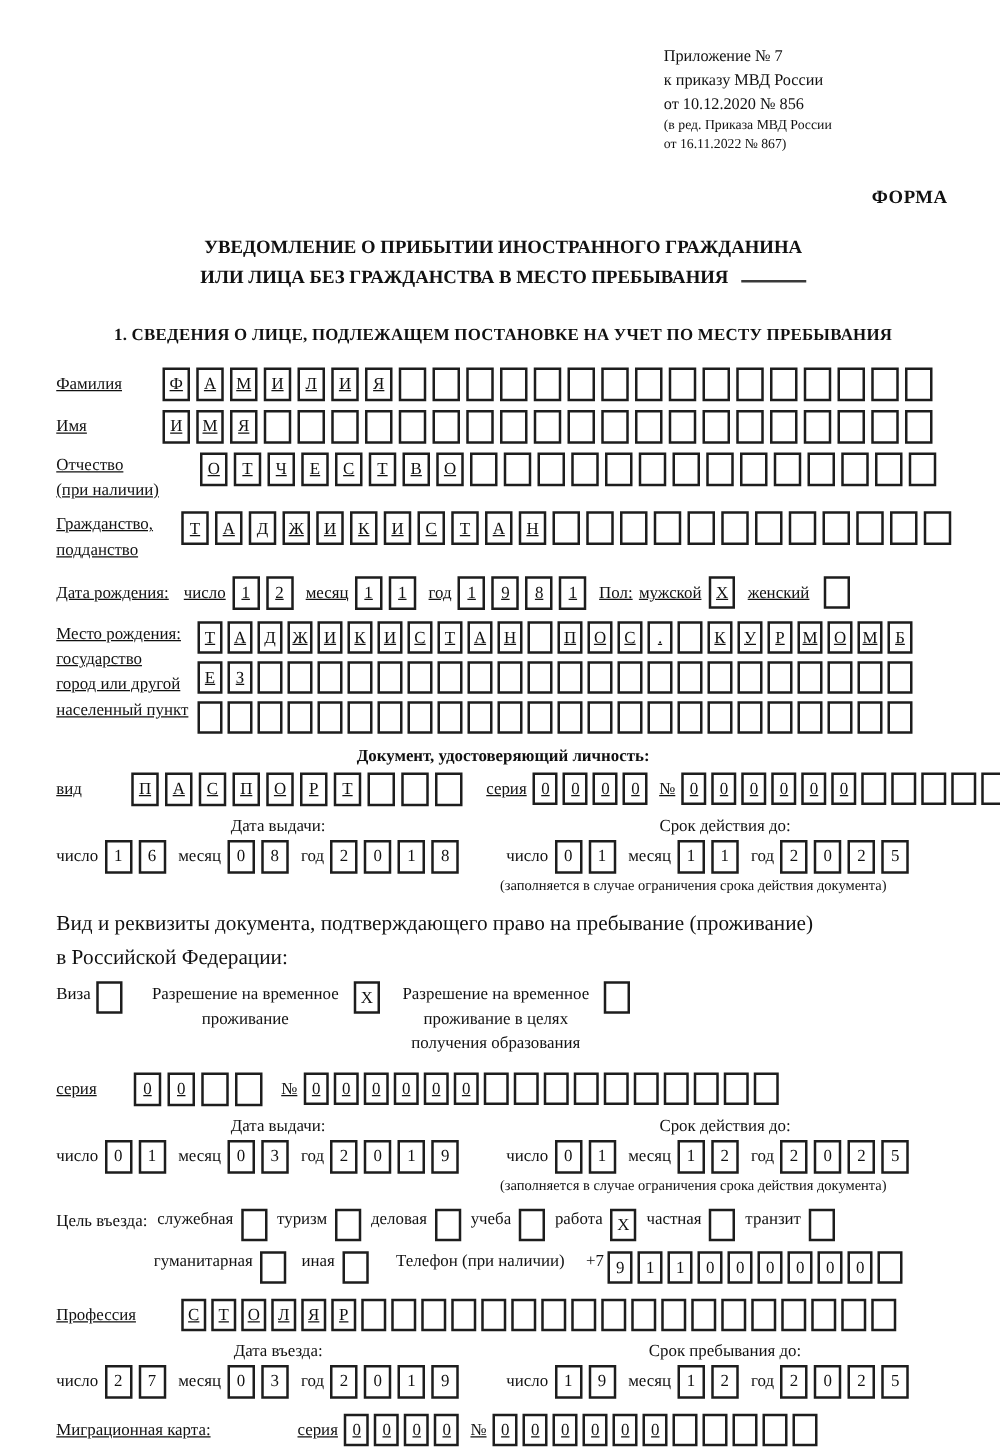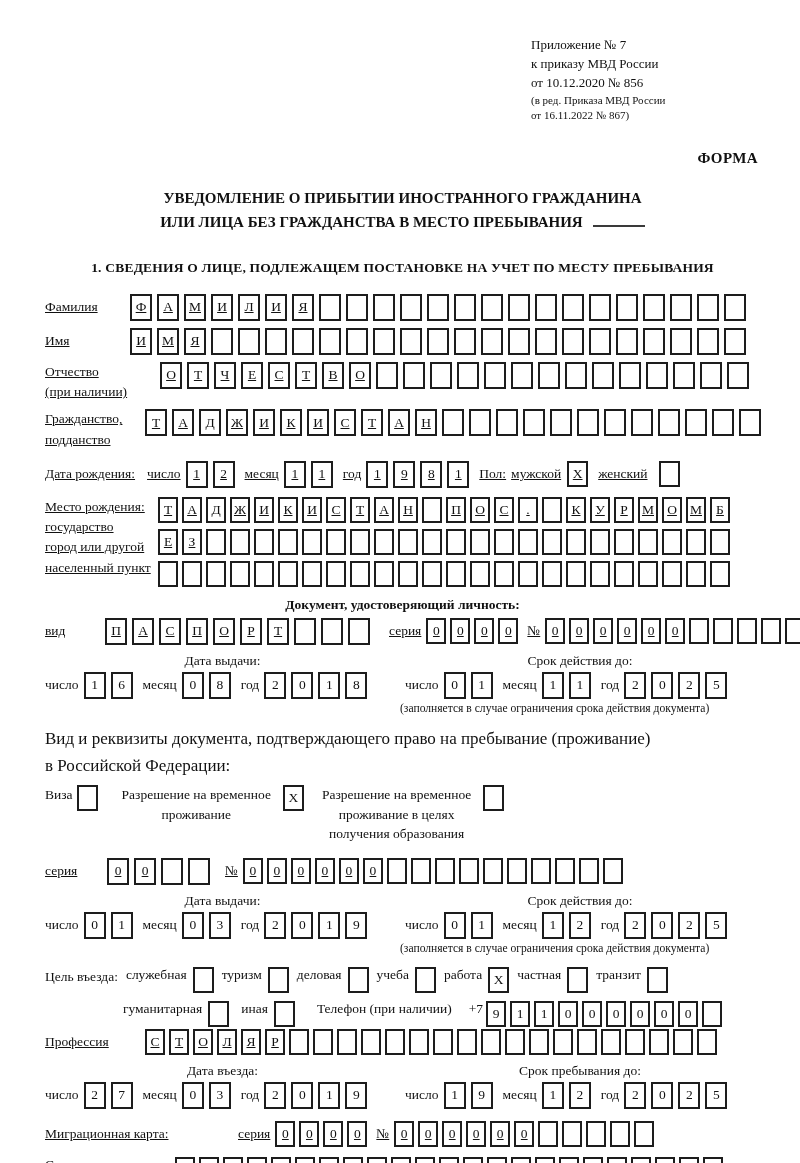--- a/index.html
+++ b/index.html
@@ -549,21 +549,21 @@
         <span class="cell">0</span>
         <span class="cell">0</span>
         <span class="cell">0</span>
         <span class="cell">0</span>
         <span class="cell">0</span>
         <span class="cell">0</span>
         <span class="cell"></span>
       </span>
   </div>
 
-  <div class="frow" style="margin-top:2px">
+  <div class="frow" style="margin-top:12px">
     <div class="flabel w100">Профессия</div>
     <div class="cells sm">
         <span class="cell">С</span>
         <span class="cell">Т</span>
         <span class="cell">О</span>
         <span class="cell">Л</span>
         <span class="cell">Я</span>
         <span class="cell">Р</span>
         <span class="cell"></span>
         <span class="cell"></span>

